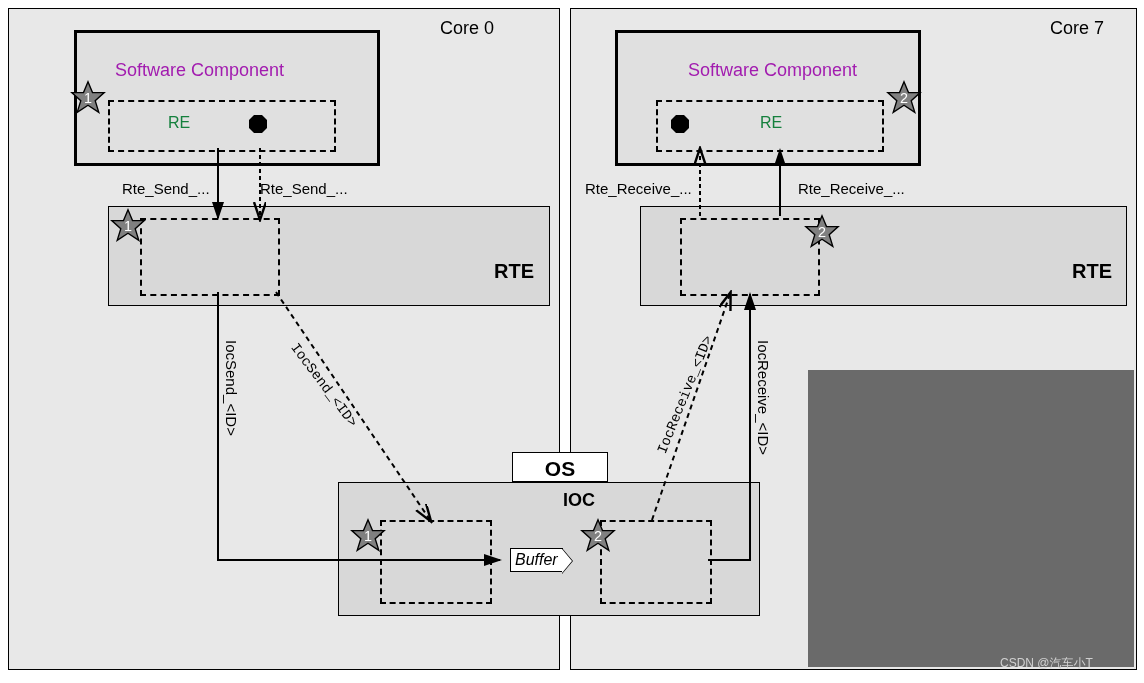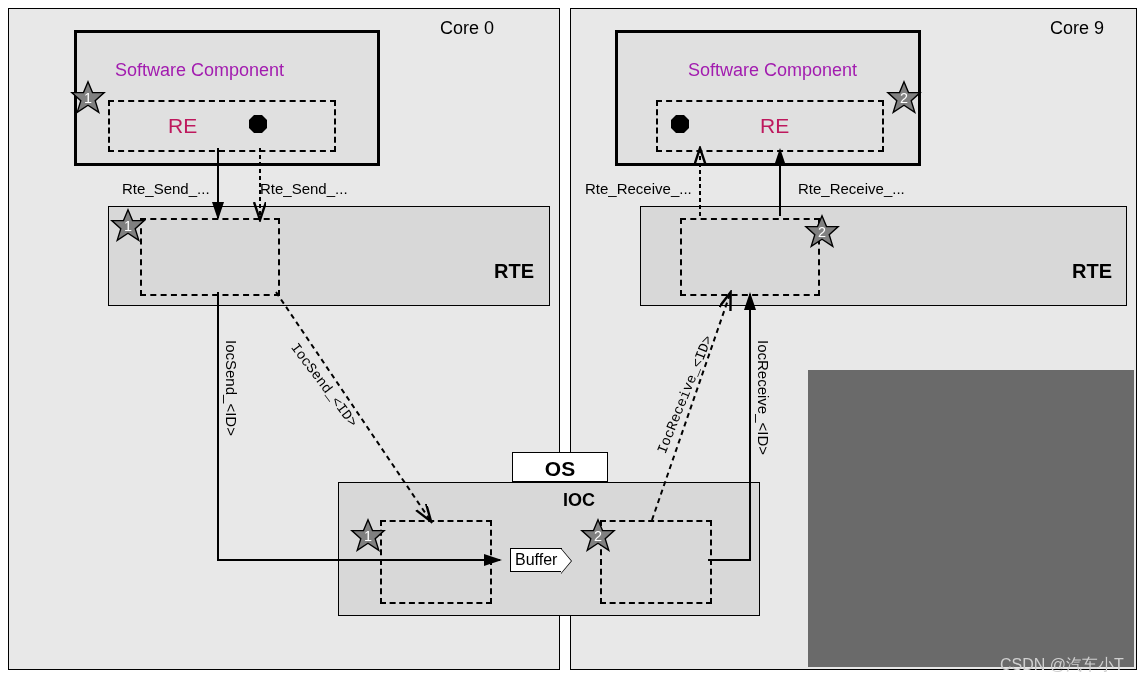--- a/index.html
+++ b/index.html
@@ -37,22 +37,22 @@
     font-size: 18px;
     color: #a21caf;
   }
   .re-box {
     position: absolute;
     border: 2px dashed #000;
     background: transparent;
   }
   .re-label {
     position: absolute;
-    font-size: 21px;
-    color: #be185d;
+    font-size: 16px;
+    color: #15803d;
   }
   .rte-box {
     position: absolute;
     background: #d8d8d8;
     border: 1px solid #000;
   }
   .rte-inner {
     position: absolute;
     border: 2px dashed #000;
   }
@@ -136,21 +136,21 @@
   }
   .diag-label {
     position: absolute;
     font-family: "Courier New", monospace;
     font-size: 14px;
     white-space: nowrap;
   }
   .watermark {
     position: absolute;
     color: #d0d0d0;
-    font-size: 16px;
+    font-size: 12px;
     font-family: sans-serif;
     text-align: center;
   }
   svg.overlay {
     position: absolute;
     left: 0;
     top: 0;
     pointer-events: none;
   }
   .star {
@@ -166,21 +166,21 @@
 </style>
 </head>
 <body>
 
 <div class="container">
 
   <div class="core-box" style="left:8px; top:8px; width:550px; height:660px;"></div>
   <div class="core-label" style="left:440px; top:18px;">Core 0</div>
 
   <div class="core-box" style="left:570px; top:8px; width:565px; height:660px;"></div>
-  <div class="core-label" style="left:1050px; top:18px;">Core 9</div>
+  <div class="core-label" style="left:1050px; top:18px;">Core 7</div>
 
   <div class="gray-rect" style="left:808px; top:370px; width:326px; height:297px;"></div>
 
   <div class="swc-box" style="left:74px; top:30px; width:300px; height:130px;"></div>
   <div class="swc-label" style="left:115px; top:60px;">Software Component</div>
   <div class="re-box" style="left:108px; top:100px; width:224px; height:48px;"></div>
   <div class="re-label" style="left:168px; top:114px;">RE</div>
 
   <div class="swc-box" style="left:615px; top:30px; width:300px; height:130px;"></div>
   <div class="swc-label" style="left:688px; top:60px;">Software Component</div>
@@ -197,21 +197,21 @@
 
   <div class="os-box" style="left:512px; top:452px; width:94px; height:28px;">
     <div class="os-label">OS</div>
   </div>
 
   <div class="ioc-box" style="left:338px; top:482px; width:420px; height:132px;"></div>
   <div class="ioc-label" style="left:530px; top:490px;">IOC</div>
   <div class="ioc-inner" style="left:380px; top:520px; width:108px; height:80px;"></div>
   <div class="ioc-inner" style="left:600px; top:520px; width:108px; height:80px;"></div>
 
-  <div class="buffer-box" style="left:510px; top:548px; z-index:2;">
+  <div class="buffer-box" style="left:510px; top:548px; z-index:2;font-style:italic;">
     <span>Buffer</span>
   </div>
 
   <div class="call-label" style="left:122px; top:180px;">Rte_Send_...</div>
   <div class="call-label" style="left:260px; top:180px;">Rte_Send_...</div>
   <div class="call-label" style="left:585px; top:180px;">Rte_Receive_...</div>
   <div class="call-label" style="left:798px; top:180px;">Rte_Receive_...</div>
 
   <div class="vert-label" style="left:240px; top:340px;">IocSend_&lt;ID&gt;</div>
   <div class="vert-label" style="left:772px; top:340px;">IocReceive_&lt;ID&gt;</div>

